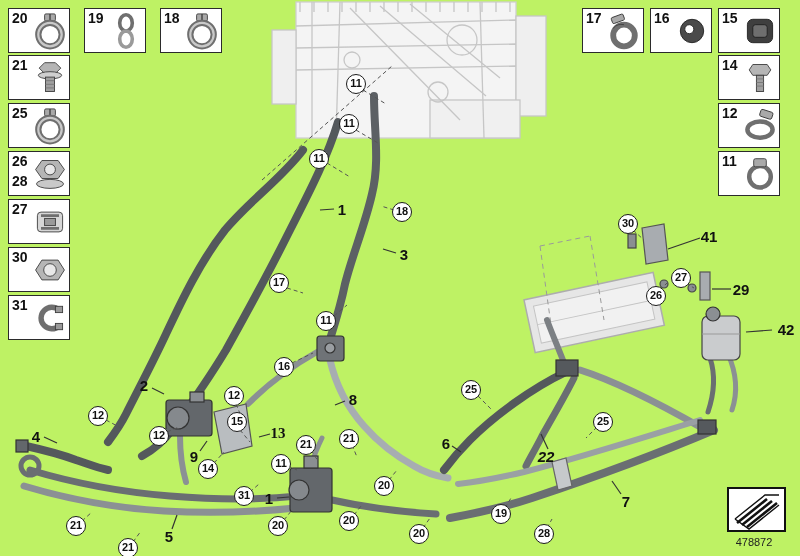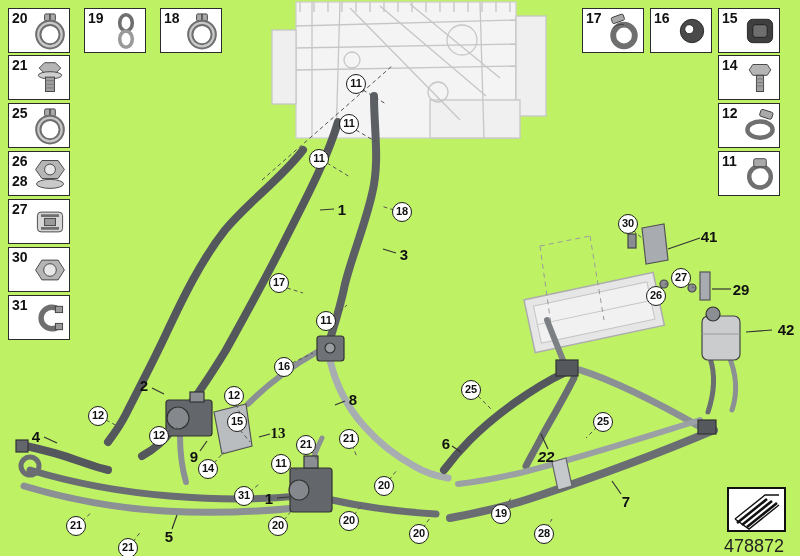--- a/index.html
+++ b/index.html
@@ -22,21 +22,21 @@
   
   #callout-layer{position:absolute;left:0;top:0;width:800px;height:560px;pointer-events:none;}
   .callout{position:absolute;width:20px;height:20px;border:1.4px solid #1c1c1c;border-radius:50%;
            background:#fff;font-weight:bold;font-size:11px;line-height:17px;text-align:center;color:#111;
            box-sizing:border-box;transform:translate(-50%,-50%);pointer-events:auto;}
   .plainlab{position:absolute;font-weight:bold;font-size:15px;color:#111;
             transform:translate(-50%,-50%);pointer-events:auto;background:transparent;}
   
   #logo-box{position:absolute;left:727px;top:487px;width:59px;height:45px;border:2px solid #111;
             background:#fff;box-sizing:border-box;}
-  #part-no{position:absolute;left:720px;top:536px;width:68px;text-align:center;font-size:18px;color:#222;}
+  #part-no{position:absolute;left:720px;top:536px;width:68px;text-align:center;font-size:11px;color:#222;}
 </style>
 </head>
 <body>
 
 <div id="stage">
 
   <svg id="art" width="800" height="560" viewBox="0 0 800 560">
 
     <g stroke="#c6c6c6" fill="none" stroke-width="1.3">
       <rect x="296" y="2" width="220" height="136" fill="#f4f4f4" stroke="#cfcfcf"></rect>

